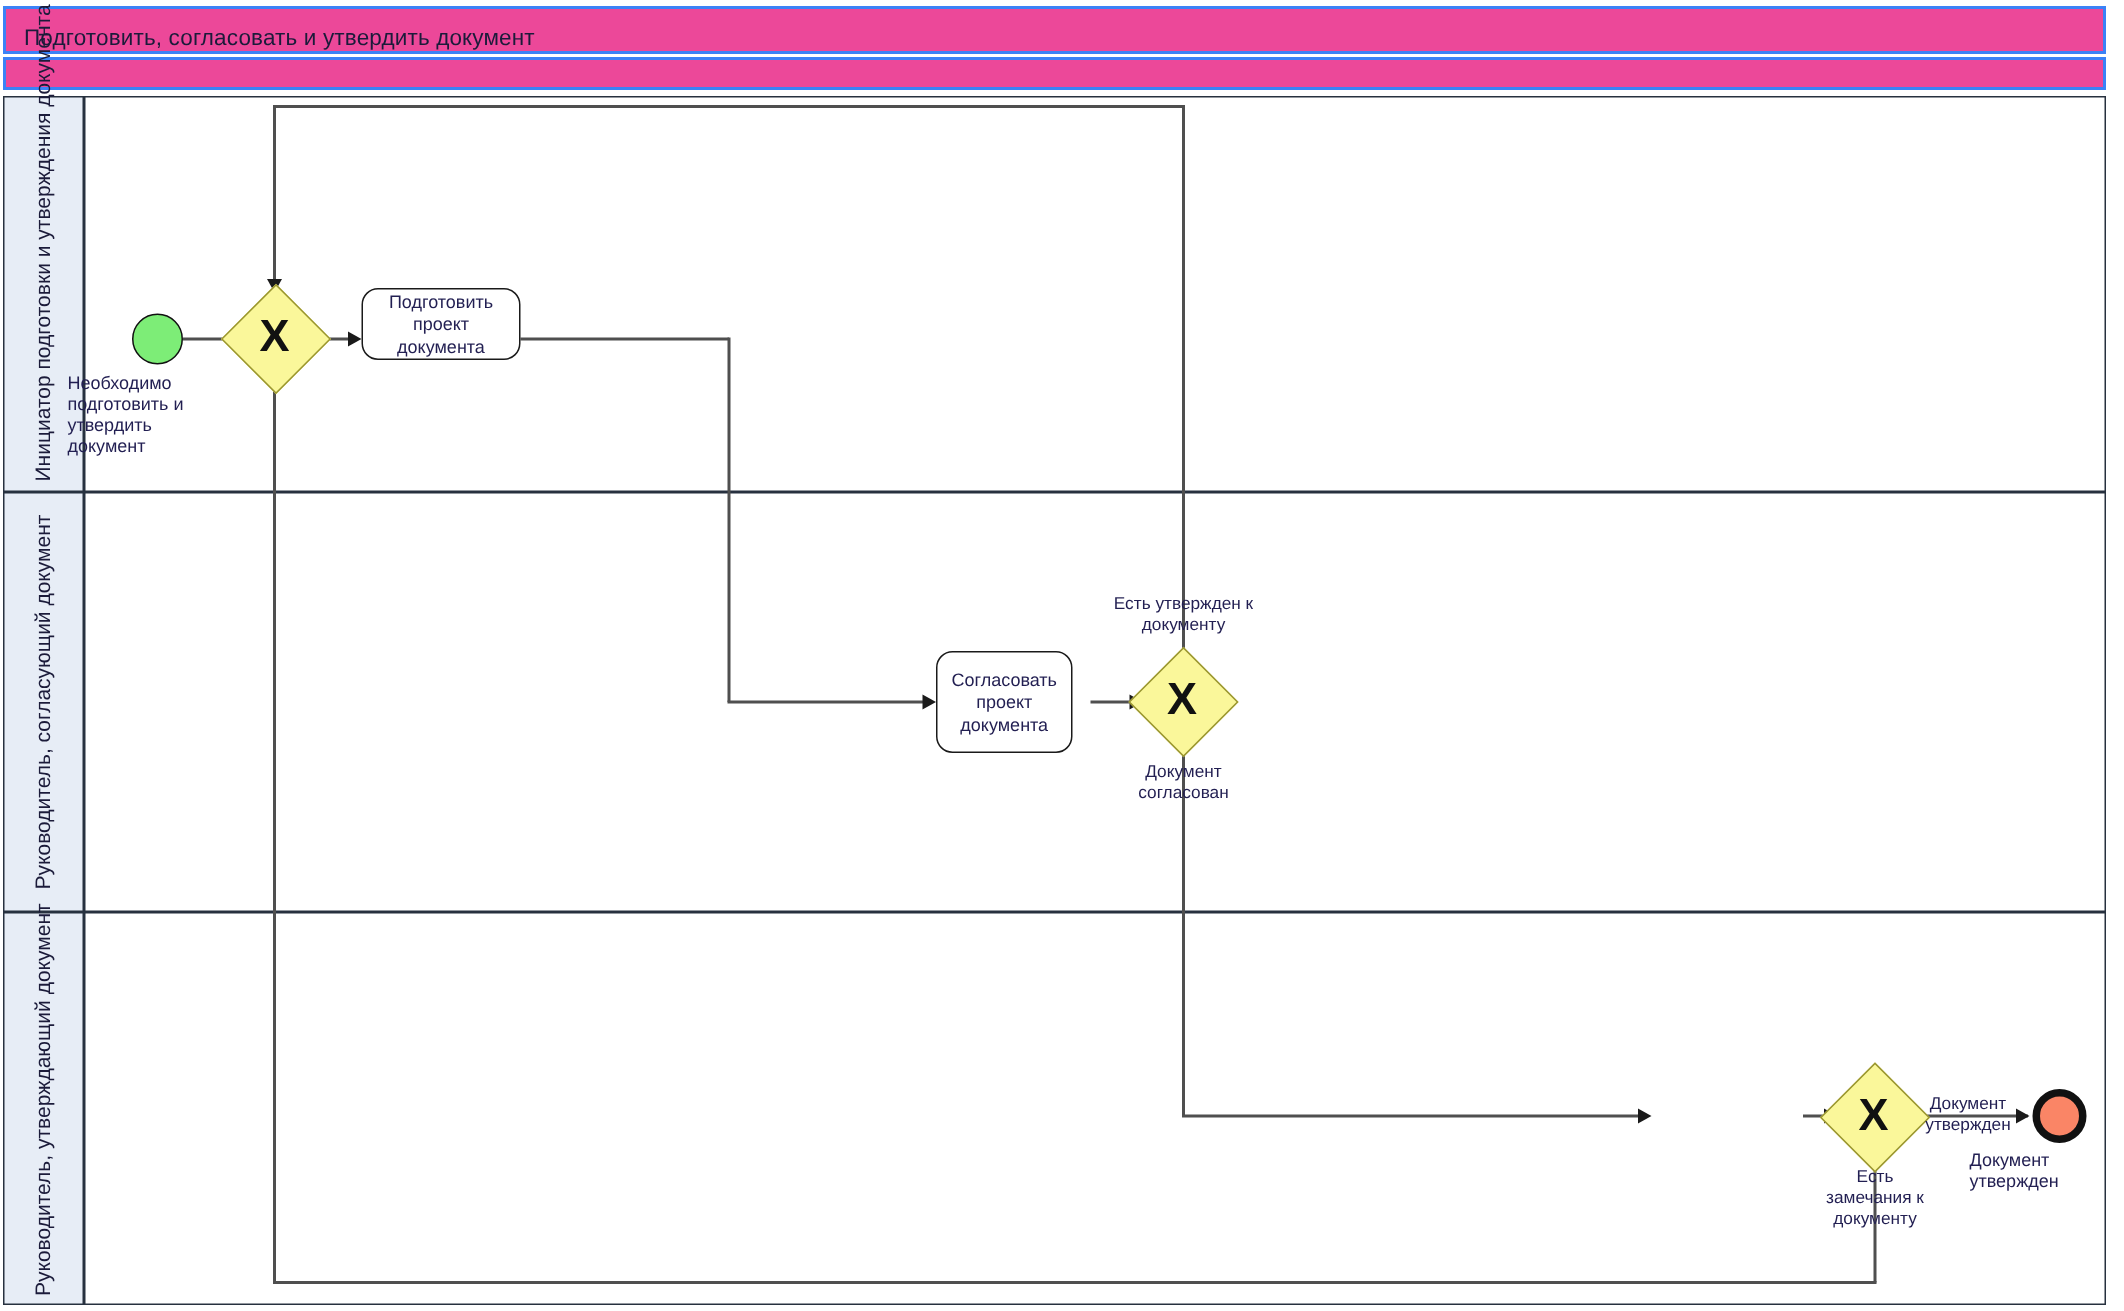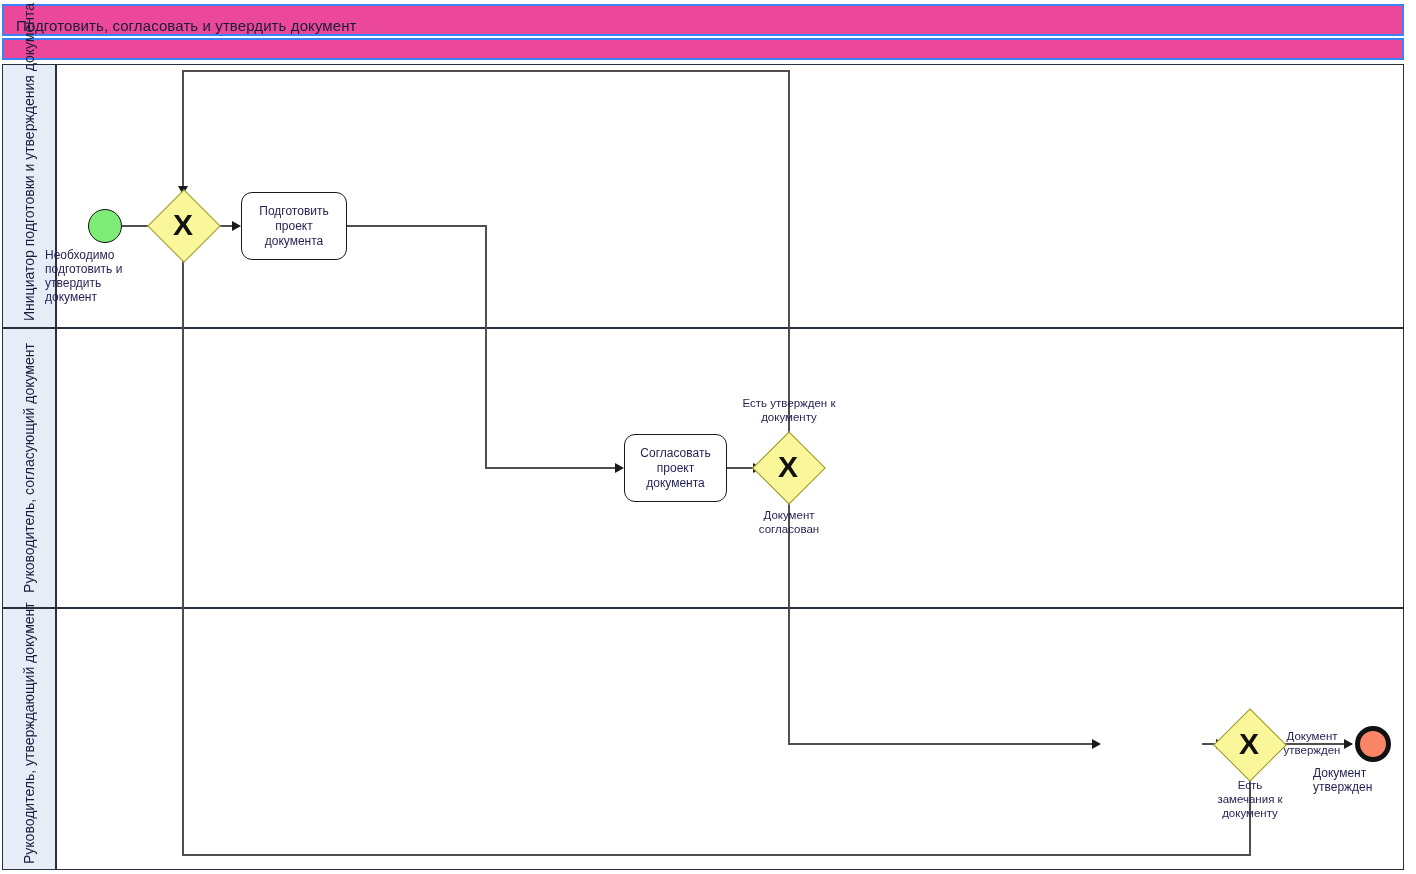--- a/index.html
+++ b/index.html
@@ -119,27 +119,27 @@
   <div class="nlabel" style="left:45px;top:248px;width:120px;">Необходимо
 подготовить и
 утвердить
 документ</div>
 
   <div class="gw-wrap" style="left:158px;top:200px;">
     <div class="gateway" style="left:0;top:0;"></div>
     <div class="gw-x">X</div>
   </div>
 
-  <div class="task" style="left:241px;top:192px;width:106px;height:68px;">
+  <div class="task" style="left:241px;top:192px;width:106px;height:48px;">
     <span>Подготовить
 проект
 документа</span>
   </div>
 
-  <div class="task" style="left:624px;top:434px;width:103px;height:68px;">
+  <div class="task" style="left:624px;top:434px;width:91px;height:68px;">
     <span>Согласовать
 проект
 документа</span>
   </div>
 
   <div class="gw-wrap" style="left:763px;top:442px;">
     <div class="gateway" style="left:0;top:0;"></div>
     <div class="gw-x">X</div>
   </div>
   <div class="elabel" style="left:718px;top:396px;width:142px;">Есть утвержден к

